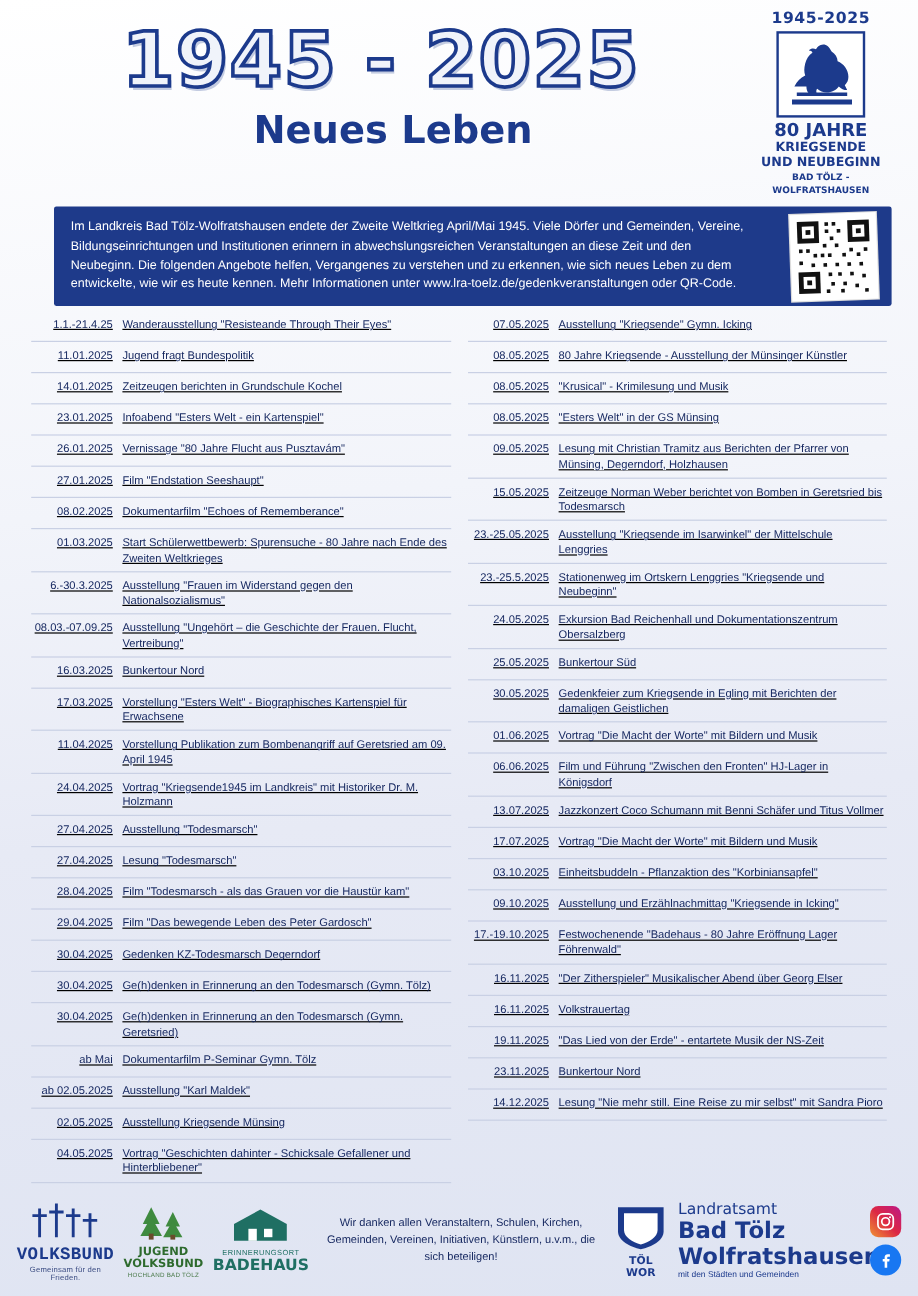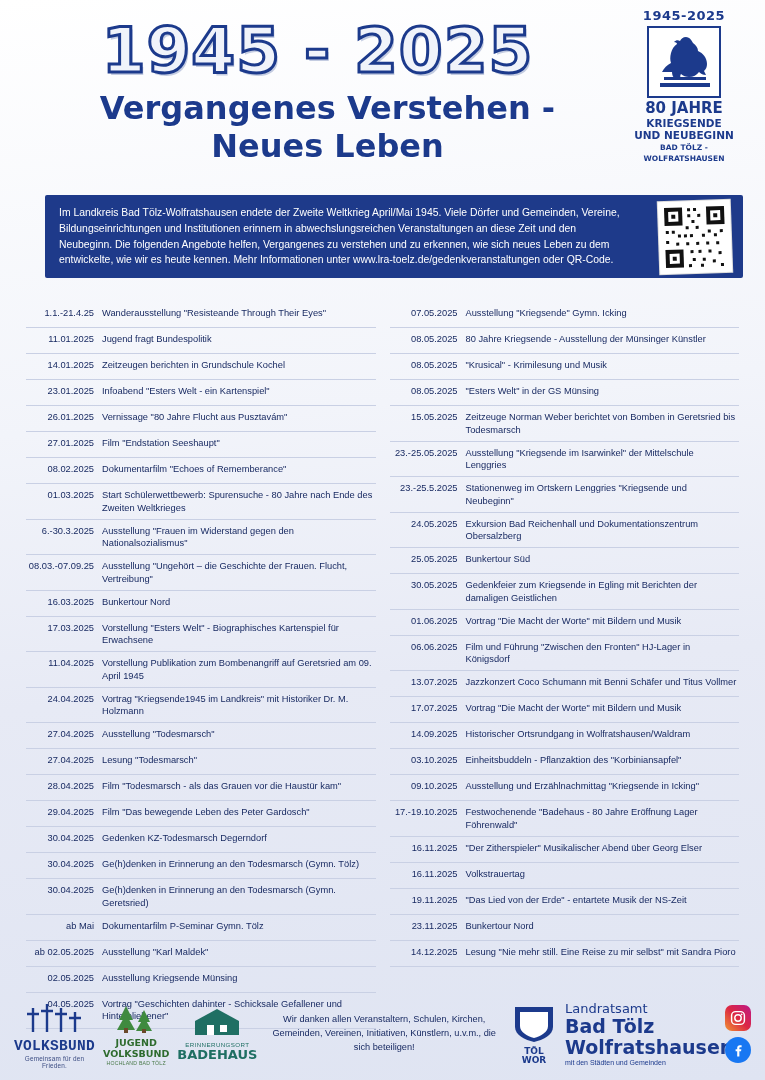--- a/index.html
+++ b/index.html
@@ -13,21 +13,21 @@
   .poster {
     position: relative;
     width: 765px; height: 1080px;
     background: linear-gradient(175deg, #ffffff 0%, #f2f4fa 38%, #e7eaf5 62%, #dfe4f2 100%);
     padding: 0;
   }
   
   .header {
     position: relative;
     padding: 14px 20px 0 20px;
-    height: 195px;
+    height: 172px;
   }
   .big-years {
     font-family: "DejaVu Sans", sans-serif;
     font-weight: 700;
     font-size: 63px;
     letter-spacing: 1px;
     color: #f0f3fa;
     -webkit-text-stroke: 3px #1c3a8c;
     text-align: center;
     margin: 4px 0 0 0;
@@ -100,21 +100,22 @@
     background: #ffffff;
     padding: 3px;
     transform: rotate(-2deg);
     box-shadow: 0 0 0 1px #dddddd;
   }
   .qr svg { display:block; }
   
   .events {
     display: flex;
     gap: 14px;
-    padding: 24px 26px 0 26px;
+    padding: 4px 26px 0 26px;
+    text-decoration: underline;
   }
   .col { flex: 1 1 50%; }
   .row {
     display: flex;
     align-items: flex-start;
     border-bottom: 1px solid #c9d0e4;
     padding: 5px 2px 5px 2px;
     min-height: 26px;
   }
   .row .date {
@@ -179,21 +180,20 @@
   .soc.fb { background: #1877f2; border-radius: 50%; }
 </style>
 </head>
 <body>
 
 <div class="poster">
 
   <div class="header">
     <div class="big-years">1945 - 2025</div>
     <div class="subtitle">
-      <div>Vergangenes Verstehen -</div>
       <div>Neues Leben</div>
     </div>
 
     <div class="logo-box">
       <div class="logo-years">1945-2025</div>
       <div class="logo-emblem">
         <svg viewBox="0 0 76 74" width="76" height="74" aria-hidden="true">
           <rect x="2" y="2" width="72" height="70" fill="#ffffff" stroke="#1c3a8c" stroke-width="2"></rect>
           <g fill="#1c3a8c">
             <path d="M40 12c-3 0-5 2-6 4-2-1-4-1-6 1 2 0 3 1 3 2-3 2-5 5-6 9-1 4-1 7 0 10-4 2-7 5-9 9h10c0 3 1 5 3 7h6c-1-2-1-4 0-5 2 2 5 3 8 3 4 0 8-2 10-5 2 2 4 3 7 3l-2-4c2-2 3-4 3-7 0-6-4-11-9-13 0-3-2-6-5-8-2-4-4-6-7-6z"></path>
@@ -380,20 +380,24 @@
         </div>
         <div class="row">
           <div class="date">08.05.2025</div>
           <div class="desc">"Krusical" - Krimilesung und Musik</div>
         </div>
         <div class="row">
           <div class="date">08.05.2025</div>
           <div class="desc">"Esters Welt" in der GS Münsing</div>
         </div>
         <div class="row">
+          <div class="date">09.05.2025</div>
+          <div class="desc">Lesung mit Christian Tramitz aus Berichten der Pfarrer von Münsing, Degerndorf, Holzhausen</div>
+        </div>
+        <div class="row">
           <div class="date">15.05.2025</div>
           <div class="desc">Zeitzeuge Norman Weber berichtet von Bomben in Geretsried bis Todesmarsch</div>
         </div>
         <div class="row">
           <div class="date">23.-25.05.2025</div>
           <div class="desc">Ausstellung "Kriegsende im Isarwinkel" der Mittelschule Lenggries</div>
         </div>
         <div class="row">
           <div class="date">23.-25.5.2025</div>
           <div class="desc">Stationenweg im Ortskern Lenggries "Kriegsende und Neubeginn"</div>
@@ -418,24 +422,20 @@
           <div class="date">06.06.2025</div>
           <div class="desc">Film und Führung "Zwischen den Fronten" HJ-Lager in Königsdorf</div>
         </div>
         <div class="row">
           <div class="date">13.07.2025</div>
           <div class="desc">Jazzkonzert Coco Schumann mit Benni Schäfer und Titus Vollmer</div>
         </div>
         <div class="row">
           <div class="date">17.07.2025</div>
           <div class="desc">Vortrag "Die Macht der Worte" mit Bildern und Musik</div>
-        </div>
-        <div class="row">
-          <div class="date">14.09.2025</div>
-          <div class="desc">Historischer Ortsrundgang in Wolfratshausen/Waldram</div>
         </div>
         <div class="row">
           <div class="date">03.10.2025</div>
           <div class="desc">Einheitsbuddeln - Pflanzaktion des "Korbiniansapfel"</div>
         </div>
         <div class="row">
           <div class="date">09.10.2025</div>
           <div class="desc">Ausstellung und Erzählnachmittag "Kriegsende in Icking"</div>
         </div>
         <div class="row">

